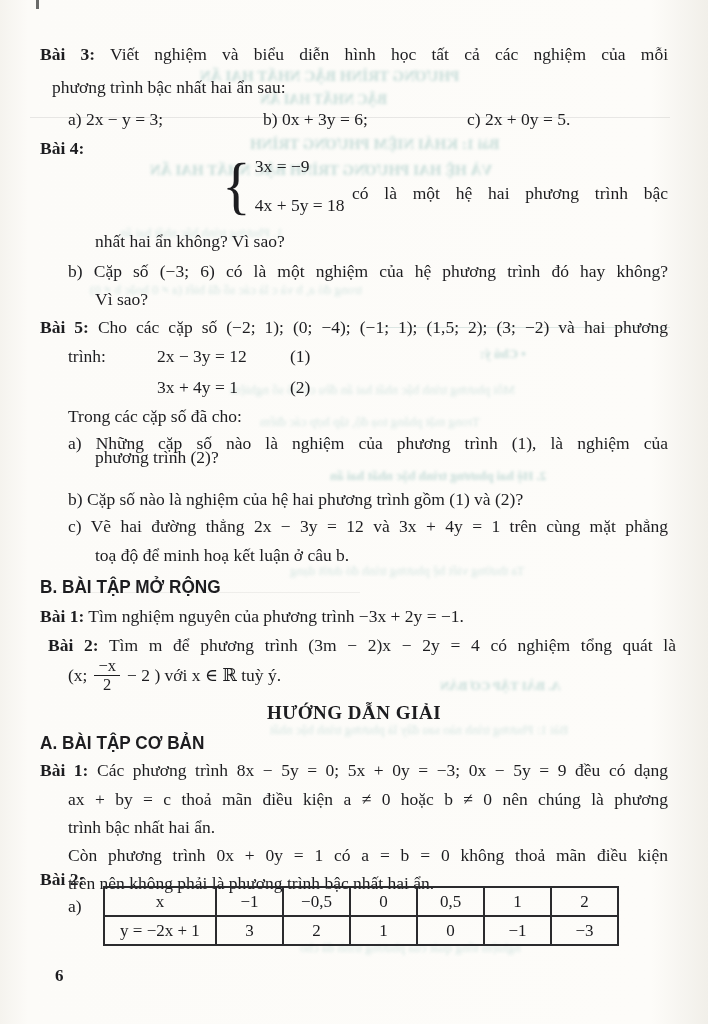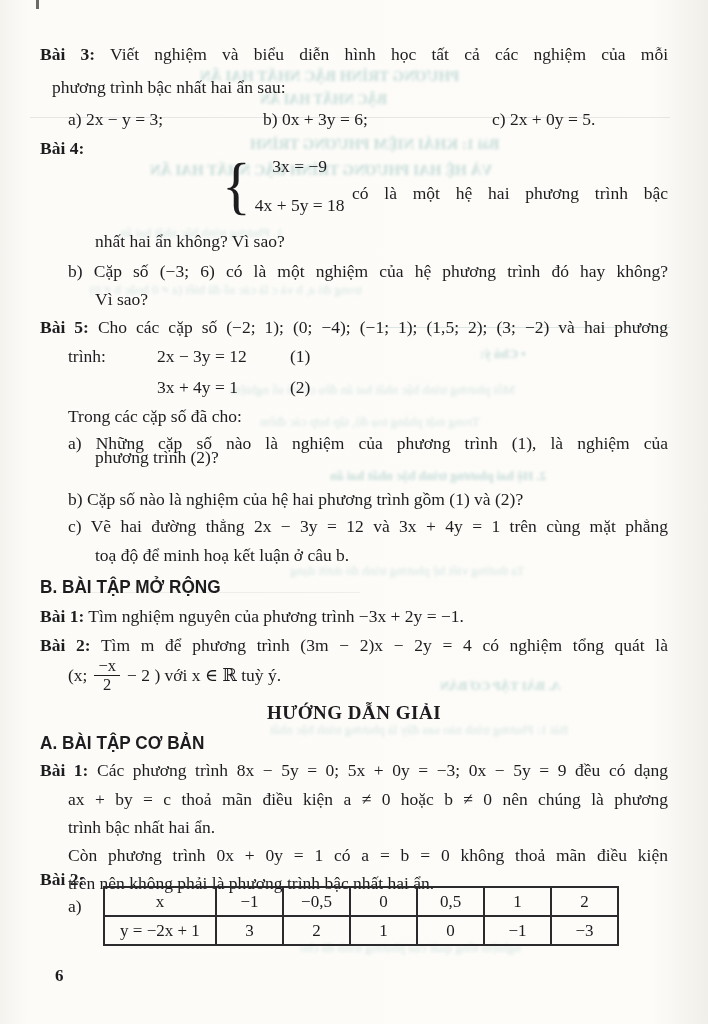--- a/index.html
+++ b/index.html
@@ -12,21 +12,21 @@
   .just{white-space:normal;text-align:justify;text-align-last:justify;}
   .b{font-weight:bold;text-align:right;}
   .sans{font-family:"Liberation Sans","DejaVu Sans",sans-serif;font-weight:bold;font-size:18.5px;}
   .cond{transform:scaleX(.93);transform-origin:0 50%;}
   .center{text-align:center;text-align-last:center;}
   .bleed{position:absolute;color:#8fbdb8;transform:scaleX(-1);filter:blur(1.4px);
          opacity:.5;white-space:nowrap;font-weight:bold;pointer-events:none;}
   .bleed.light{opacity:.35;font-weight:normal;}
   .sysbrace{position:absolute;display:flex;align-items:center;}
   .brace{font-size:60px;font-weight:400;line-height:.9;transform:scaleY(1.05);}
-  .syslines{display:flex;flex-direction:column;gap:18px;margin-left:4px;font-size:17.5px;text-align:center;}
+  .syslines{display:flex;flex-direction:column;gap:18px;margin-left:4px;font-size:17.5px;}
   .fracline{position:absolute;display:flex;align-items:center;gap:7px;font-size:17.5px;}
   .frac{display:inline-flex;flex-direction:column;align-items:center;line-height:1.05;font-size:16.5px;}
   .frac .num{padding:0 4px;border-bottom:1.6px solid #1d1d20;}
   .tablewrap{position:absolute;}
   table.t{border-collapse:collapse;font-size:17px;background:transparent;}
   table.t td{border:2px solid #2b2b2e;text-align:center;height:27px;padding:0 2px;}
   .scanline{position:absolute;height:1px;background:#8a8a8a;opacity:.18;}
   .scantick{position:absolute;background:#3a3a3a;opacity:.75;}
   .pageno{position:absolute;font-weight:bold;font-size:17px;}
 </style>
@@ -55,21 +55,21 @@
   <div class="bleed light" style="top:722px;left:270px;font-size:13px;">Bài 1: Phương trình nào sau đây là phương trình bậc nhất</div>
   <div class="bleed light" style="top:940px;left:300px;font-size:13px;">nghiệm tổng quát của phương trình đã cho</div>
 
   <div class="ln just" style="left:40px;top:44px;width:628px;">
     <span class="b">Bài 3:</span>
     <span>Viết nghiệm và biểu diễn hình học tất cả các nghiệm của mỗi</span>
   </div>
   <div class="ln" style="left:52px;top:77px;">phương trình bậc nhất hai ẩn sau:</div>
   <div class="ln" style="left:68px;top:109px;">a) 2x − y = 3;</div>
   <div class="ln" style="left:263px;top:109px;">b) 0x + 3y = 6;</div>
-  <div class="ln" style="left:492px;top:109px;text-align:right;">c) 2x + 0y = 5.</div>
+  <div class="ln" style="left:467px;top:109px;text-align:right;">c) 2x + 0y = 5.</div>
 
   <div class="ln b" style="left:40px;top:138px;">Bài 4:</div>
   <div class="sysbrace" style="left:222px;top:156px;">
     <span class="brace">{</span>
     <span class="syslines">
       <span>3x = −9</span>
       <span>4x + 5y = 18</span>
     </span>
   </div>
   <div class="ln" style="left:95px;top:231px;">nhất hai ẩn không? Vì sao?</div>
@@ -91,21 +91,21 @@
   <div class="ln" style="left:95px;top:447px;">phương trình (2)?</div>
   <div class="ln" style="left:68px;top:489px;">b) Cặp số nào là nghiệm của hệ hai phương trình gồm (1) và (2)?</div>
   <div class="ln just" style="left:68px;top:516px;width:600px;">c) Vẽ hai đường thẳng 2x − 3y = 12 và 3x + 4y = 1 trên cùng mặt phẳng</div>
   <div class="ln" style="left:95px;top:545px;">toạ độ để minh hoạ kết luận ở câu b.</div>
 
   <div class="ln sans cond" style="left:40px;top:575px;">B. BÀI TẬP MỞ RỘNG</div>
   <div class="ln" style="left:40px;top:606px;">
     <span class="b">Bài 1:</span>
     <span>Tìm nghiệm nguyên của phương trình −3x + 2y = −1.</span>
   </div>
-  <div class="ln just" style="left:40px;top:635px;width:628px;">
+  <div class="ln just" style="left:48px;top:635px;width:628px;">
     <span class="b">Bài 2:</span>
     <span>Tìm m để phương trình (3m − 2)x − 2y = 4 có nghiệm tổng quát là</span>
   </div>
   <div class="fracline" style="left:68px;top:652px;height:46px;">
     <span>(x;</span>
     <span class="frac">
       <span class="num">−x</span>
       <span class="den">2</span>
     </span>
     <span>− 2 ) với x ∈ ℝ tuỳ ý.</span>

